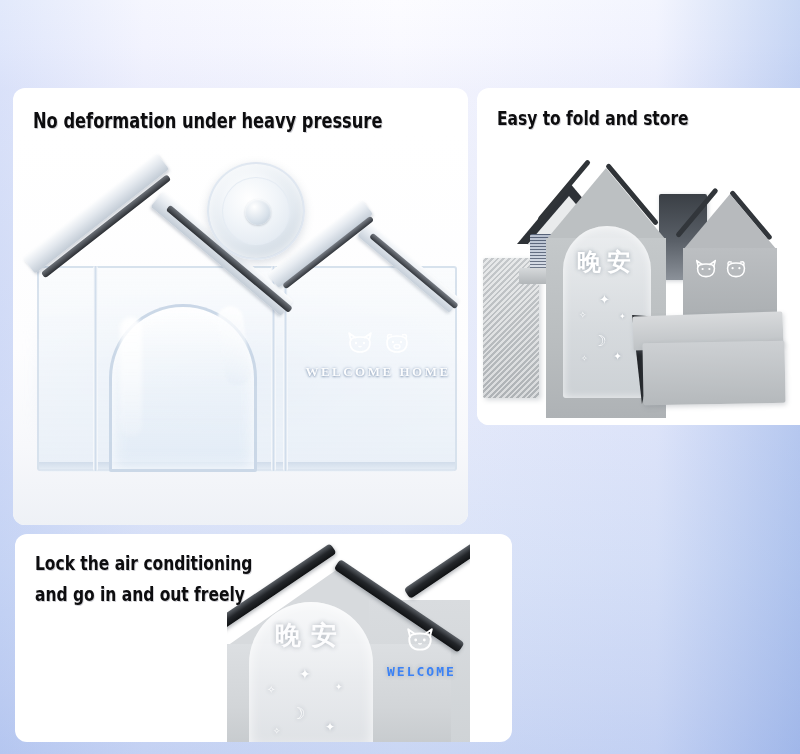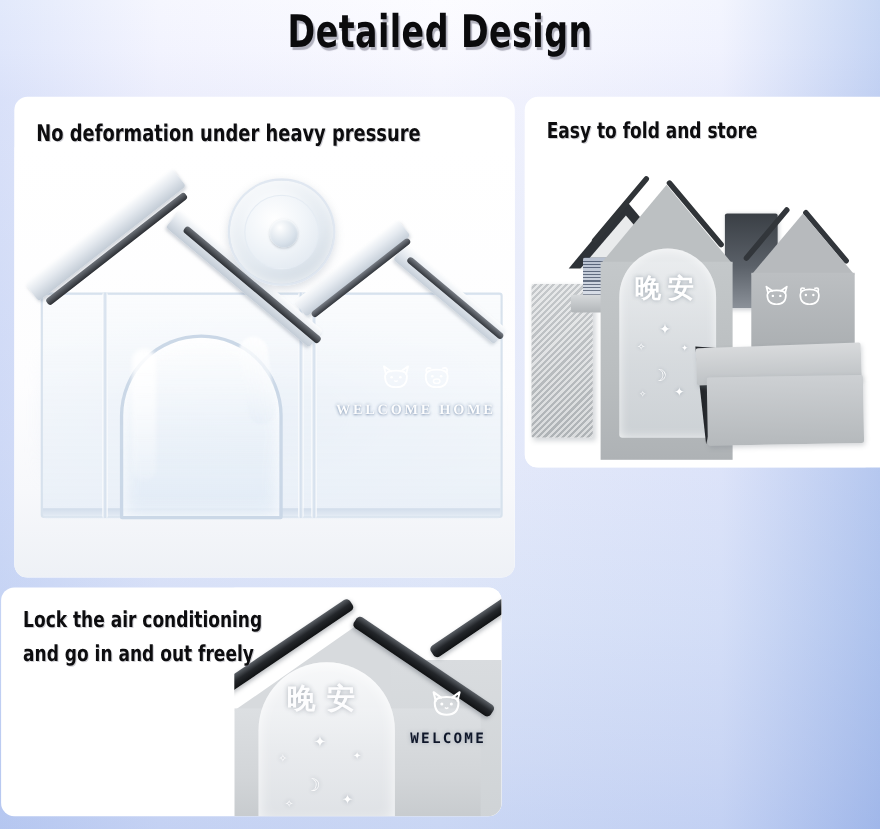--- a/index.html
+++ b/index.html
@@ -53,21 +53,21 @@
   }
 
   
   .panel {
     position: absolute;
     background: #ffffff;
     border-radius: 12px;
     overflow: hidden;
   }
   .panel.p-top-left    { left: 13px;  top: 88px;  width: 455px; height: 437px; }
-  .panel.p-bot-left    { left: 1px;  top: 534px; width: 455px; height: 208px; }
+  .panel.p-bot-left    { left: 15px;  top: 534px; width: 497px; height: 208px; }
   .panel.p-top-right   { left: 477px; top: 88px;  width: 348px; height: 337px; }
   .panel.p-bot-right   { left: 477px; top: 434px; width: 310px; height: 308px; }
 
   .panel-label {
     position: absolute;
     left: 20px;
     z-index: 6;
     font-family: "Liberation Sans Narrow", "DejaVu Sans Condensed", "Liberation Sans", sans-serif;
     font-weight: 700;
     color: #0d0d0f;
@@ -377,21 +377,21 @@
     font-family:"DejaVu Sans", sans-serif; font-weight:700;
     font-size:26px; letter-spacing:10px; color:#fdfdfe;
     text-shadow:0 0 5px rgba(165,172,180,.95);
   }
   .cu .deco { position:absolute; left:30px; top:124px; width:120px; height:84px; color:#ffffff; font-size:12px; }
   .cu .deco span { position:absolute; text-shadow:0 0 4px rgba(160,168,178,.95); }
   .cu .rface { position:absolute; left:182px; top:86px; }
   .cu .rwel {
     position:absolute; left:166px; top:124px;
     font-family:"DejaVu Sans Mono","Liberation Mono",monospace;
-    font-size:13px; font-weight:700; letter-spacing:2px; color:#0f172a;
+    font-size:13px; font-weight:700; letter-spacing:2px; color:#3b82f6;
     text-shadow:0 0 4px rgba(160,168,178,.95);
     white-space:nowrap;
   }
 
   
   .zip-stage {
     position:absolute; left:0; top:52px; width:310px; height:256px;
     background: linear-gradient(180deg,#f2f3f4 0%, #e8eaec 40%, #dcdfe2 100%);
     overflow:hidden;
   }
@@ -452,23 +452,20 @@
   }
 
   
   .face-svg { display:block; }
 </style>
 </head>
 <body>
 
 <div id="page">
 
-  <div class="title-bar">
-    <div class="title">Detailed Design</div>
-  </div>
 
   <div class="panel p-top-left">
     <div class="panel-label">No deformation under heavy pressure</div>
 
     <div class="photo">
       <div class="acrylic-stage">
         <div class="acr-haze"></div>
         <div class="acr">
 
           <div class="acr-body"></div>

